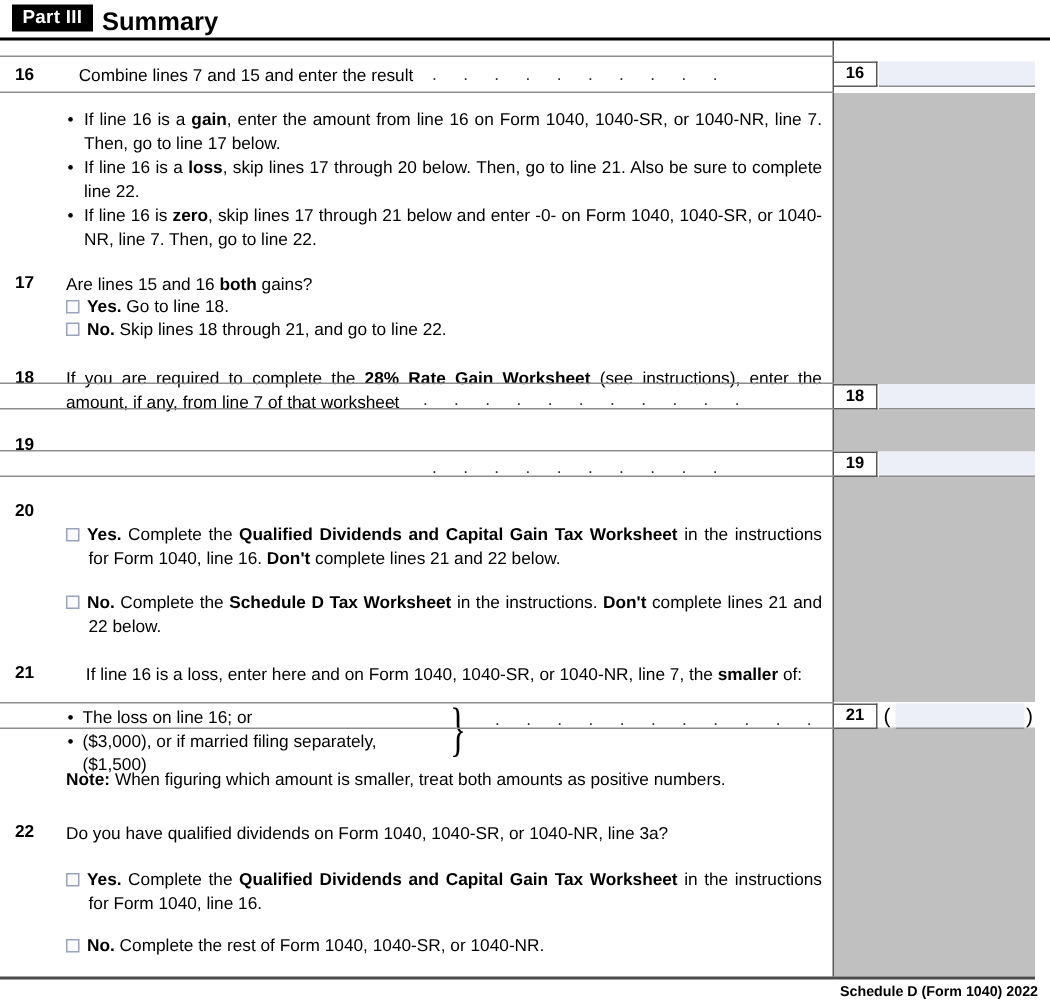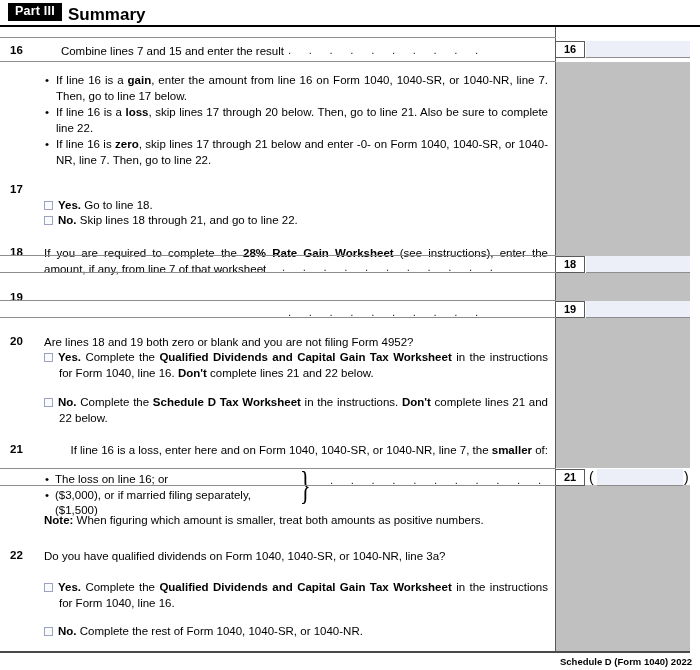--- a/index.html
+++ b/index.html
@@ -78,21 +78,21 @@
     position:absolute;
     font-size:11.5px;font-weight:bold;
     left:10px;width:24px;text-align:left;
   }
   .txt{
     position:absolute;
     font-size:11.5px;
     line-height:15.5px;
     text-align:justify;
   }
-  .txt.nj{text-align:right;}
+  .txt.nj{text-align:center;}
   b{font-weight:bold;}
 
   .bullets{
     position:absolute;
     font-size:11.5px;line-height:15.5px;
   }
   .bullets .bl{
     position:relative;
     padding-left:12px;
     text-align:justify;
@@ -198,20 +198,21 @@
   <div class="amt-box" style="top:41px;"></div>
   <div class="rule" style="left:0px;top:61px;width:556px;"></div>
 
   <div class="bullets" style="left:44px;top:73px;width:504px;">
     <div class="bl">If line 16 is a <b>gain</b>, enter the amount from line 16 on Form 1040, 1040-SR, or 1040-NR, line 7. Then, go to line 17 below.</div>
     <div class="bl">If line 16 is a <b>loss</b>, skip lines 17 through 20 below. Then, go to line 21. Also be sure to complete line 22.</div>
     <div class="bl">If line 16 is <b>zero</b>, skip lines 17 through 21 below and enter -0- on Form 1040, 1040-SR, or 1040-NR, line 7. Then, go to line 22.</div>
   </div>
 
   <div class="lineno" style="top:183px;">17</div>
+  <div class="cbrow" style="left:44px;top:183px;width:500px;">Are lines 15 and 16 <b>both</b> gains?</div>
   <div class="cbrow" style="left:44px;top:198px;width:500px;">
     <span class="cb"></span><span class="cbtext"><b>Yes.</b> Go to line 18.</span>
   </div>
   <div class="cbrow" style="left:44px;top:213px;width:500px;">
     <span class="cb"></span><span class="cbtext"><b>No.</b> Skip lines 18 through 21, and go to line 22.</span>
   </div>
 
   <div class="lineno" style="top:246px;">18</div>
   <div class="txt" style="left:44px;top:246px;width:504px;">If you are required to complete the <b>28% Rate Gain Worksheet</b> (see instructions), enter the amount, if any, from line 7 of that worksheet</div>
   <div class="dots" style="left:178px;top:261px;width:368px;">. . . . . . . . . . . . . . . .</div>
@@ -223,21 +224,20 @@
 
   <div class="lineno" style="top:291px;">19</div>
   <div class="dots" style="left:288px;top:306px;width:258px;">. . . . . . . . . .</div>
 
   <div class="rule" style="left:0px;top:300px;width:556px;"></div>
   <div class="num-box" style="top:301px;">19</div>
   <div class="amt-box" style="top:301px;"></div>
   <div class="rule" style="left:0px;top:317px;width:556px;"></div>
 
   <div class="lineno" style="top:335px;">20</div>
-  <div class="cbrow" style="left:44px;top:335px;width:500px;">Are lines 18 and 19 both zero or blank and you are not filing Form 4952?</div>
 
   <div class="cbhang" style="top:350px;width:504px;">
     <div class="inner"><span class="cb"></span><span class="cbtext"><b>Yes.</b> Complete the <b>Qualified Dividends and Capital Gain Tax Worksheet</b> in the instructions for Form 1040, line 16. <b>Don't</b> complete lines 21 and 22 below.</span></div>
   </div>
 
   <div class="cbhang" style="top:395px;width:504px;">
     <div class="inner"><span class="cb"></span><span class="cbtext"><b>No.</b> Complete the <b>Schedule D Tax Worksheet</b> in the instructions. <b>Don't</b> complete lines 21 and 22 below.</span></div>
   </div>
 
   <div class="lineno" style="top:443px;">21</div>

